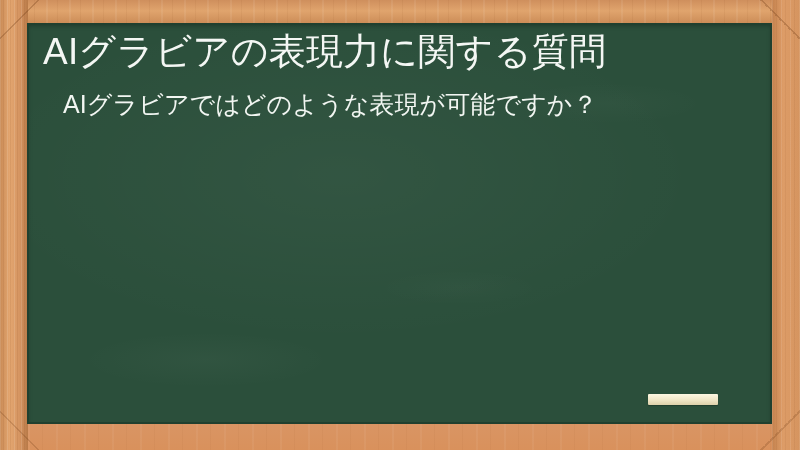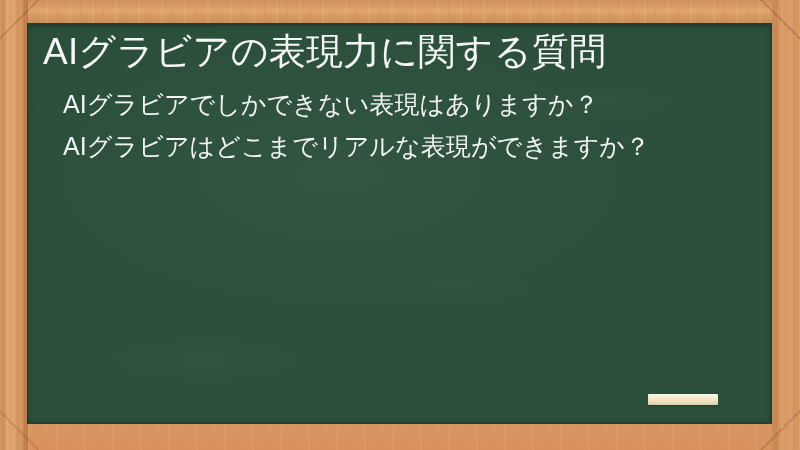--- a/index.html
+++ b/index.html
@@ -193,21 +193,20 @@
     <div class="miter miter-br"></div>
   </div>
 
   <div class="board">
     <div class="board-dust"></div>
 
     <div class="board-content">
       <h1 class="slide-title">AIグラビアの表現力に関する質問</h1>
 
       <ul class="question-list">
-        <li class="question-item">AIグラビアでしかできない表現はありますか？</li>
-        <li class="question-item">AIグラビアはどこまでリアルな表現ができますか？</li>
+        <li class="question-item">AIグラビアではどのような表現が可能ですか？</li>
       </ul>
     </div>
   </div>
 
   <div class="chalk-stick"></div>
 
 </div>
 
 </body></html>

